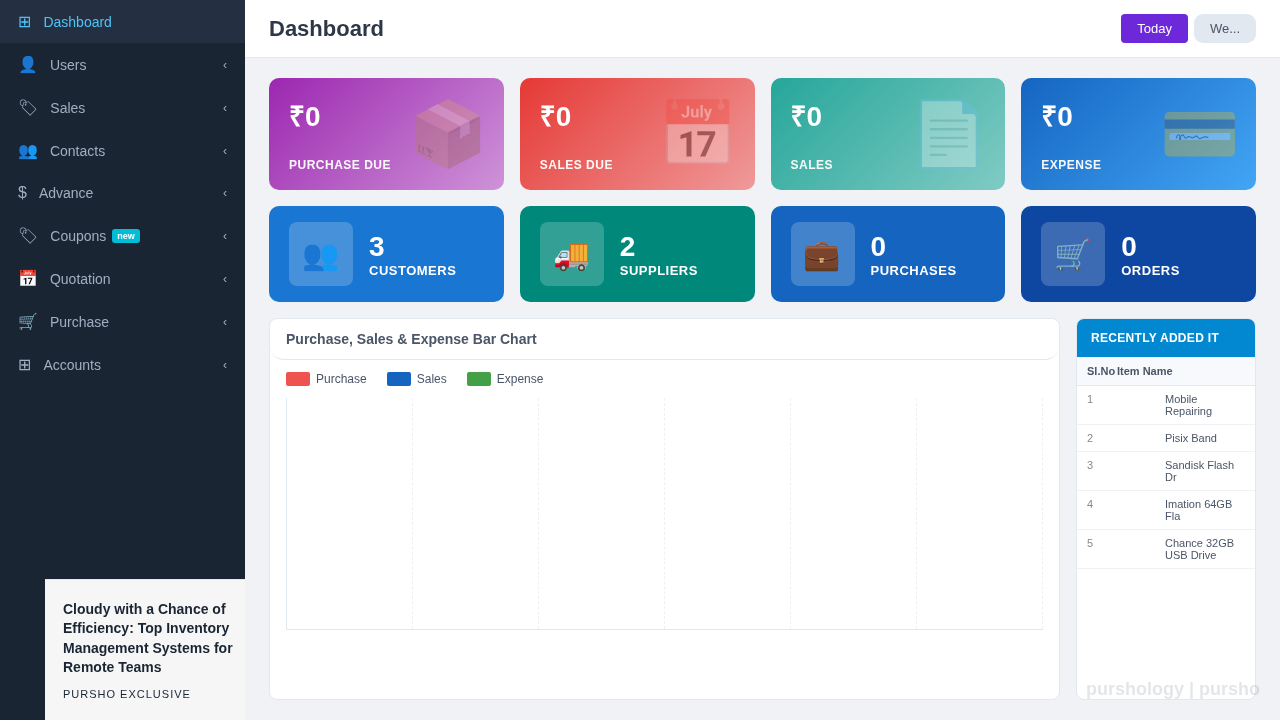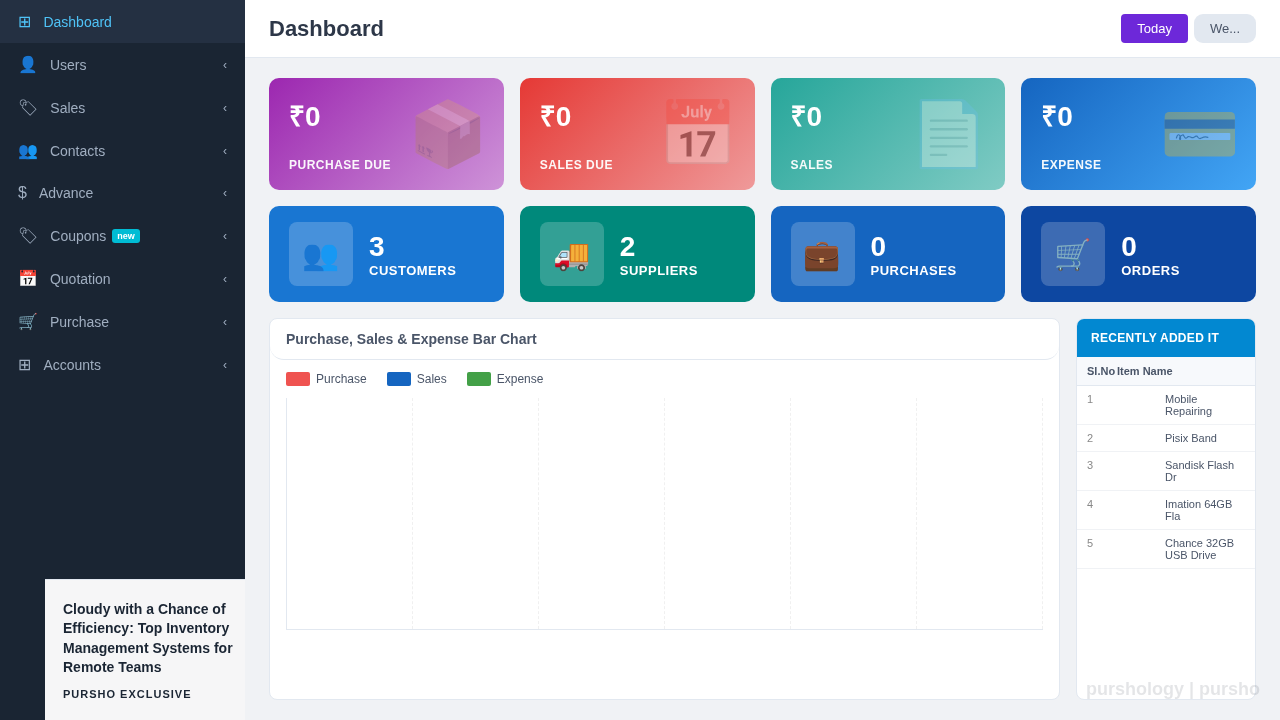--- a/index.html
+++ b/index.html
@@ -266,21 +266,21 @@
     }
     .ad-overlay .ad-title {
       font-size: 14px;
       font-weight: 700;
       color: #1a2533;
       margin-bottom: 10px;
       line-height: 1.4;
     }
     .ad-overlay .ad-label {
       font-size: 11px;
-      font-weight: 700;
+      font-weight: 400;
       color: #1a2533;
       letter-spacing: 1px;
     }
 
     
     .brand-overlay {
       position: absolute;
       bottom: 20px;
       right: 260px;
       font-size: 22px;

